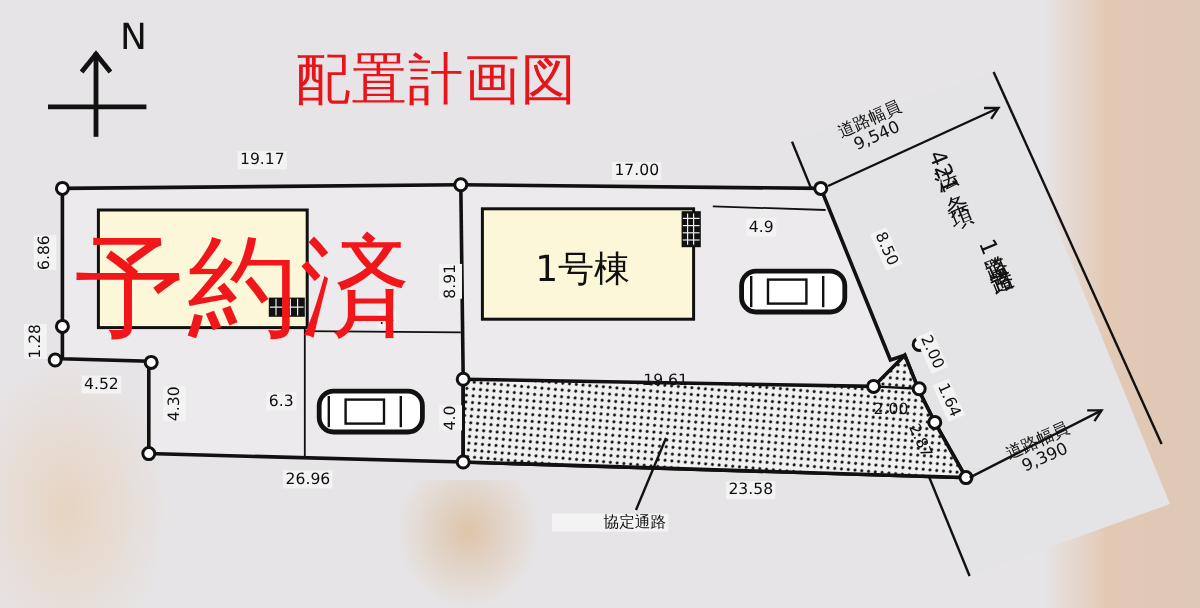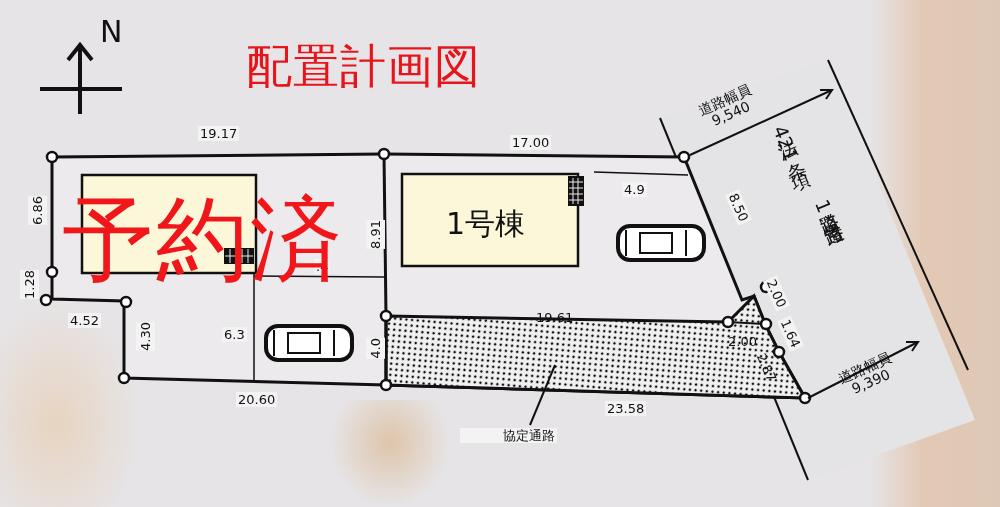--- a/index.html
+++ b/index.html
@@ -145,21 +145,21 @@
   <div class="bldg-label" style="left:446px; top:204px;">1号棟</div>
 
   <div class="lbl" style="left:198px; top:126px;">19.17</div>
   <div class="lbl" style="left:510px; top:135px;">17.00</div>
   <div class="lbl vert" style="left:28px; top:196px; transform:rotate(180deg);">6.86</div>
   <div class="lbl vert" style="left:20px; top:270px; transform:rotate(180deg);">1.28</div>
   <div class="lbl" style="left:68px; top:313px;">4.52</div>
   <div class="lbl vert" style="left:136px; top:322px; transform:rotate(180deg);">4.30</div>
   <div class="lbl" style="left:222px; top:327px;">6.3</div>
   <div class="lbl" style="left:314px; top:259px;">.4</div>
-  <div class="lbl" style="left:236px; top:392px;">20.60</div>
+  <div class="lbl" style="left:236px; top:392px;">26.96</div>
   <div class="lbl vert" style="left:366px; top:220px; transform:rotate(180deg);">8.91</div>
   <div class="lbl vert" style="left:366px; top:338px; transform:rotate(180deg);">4.0</div>
   <div class="lbl" style="left:622px; top:182px;">4.9</div>
   <div class="lbl" style="left:722px; top:200px; transform:rotate(66deg);">8.50</div>
   <div class="lbl" style="left:760px; top:286px; transform:rotate(66deg);">2.00</div>
   <div class="lbl" style="left:774px; top:326px; transform:rotate(66deg);">1.64</div>
   <div class="lbl" style="left:726px; top:334px; background:transparent;">2.00</div>
   <div class="lbl" style="left:750px; top:360px; transform:rotate(66deg); background:transparent;">2.87</div>
   <div class="lbl" style="left:534px; top:310px; background:transparent;">19.61</div>
   <div class="lbl" style="left:570px; top:401px;margin-left:35px;">23.58</div>

